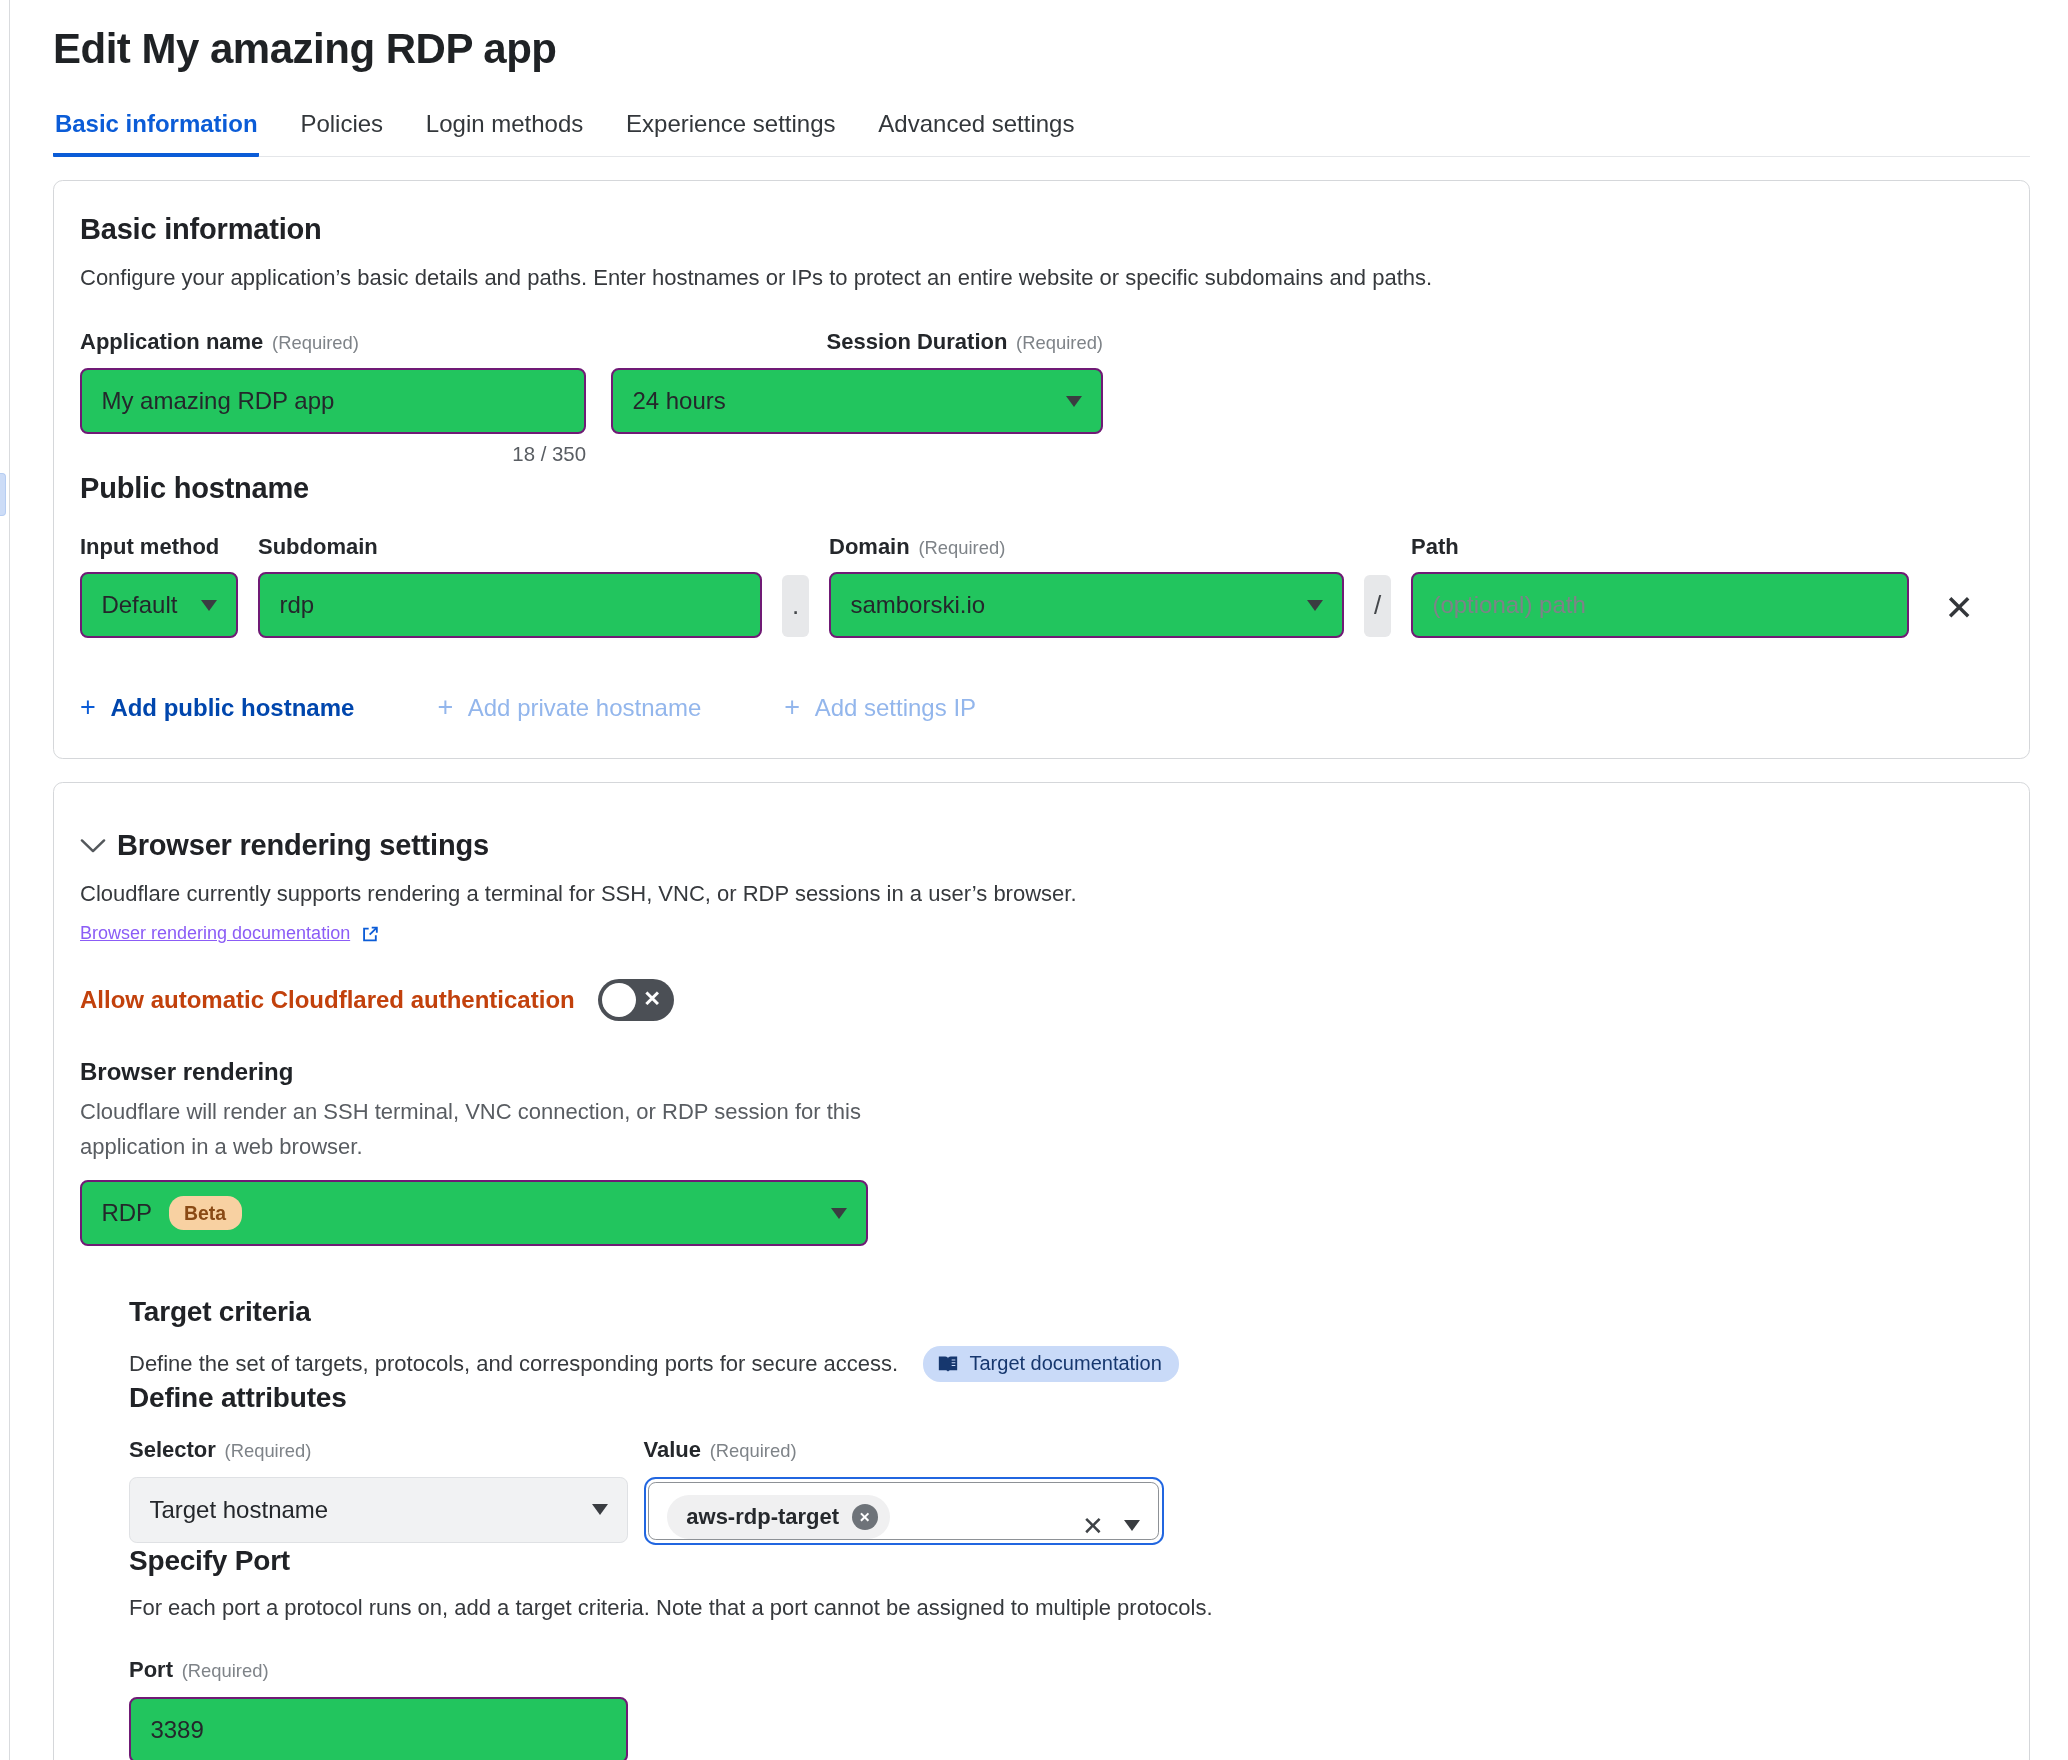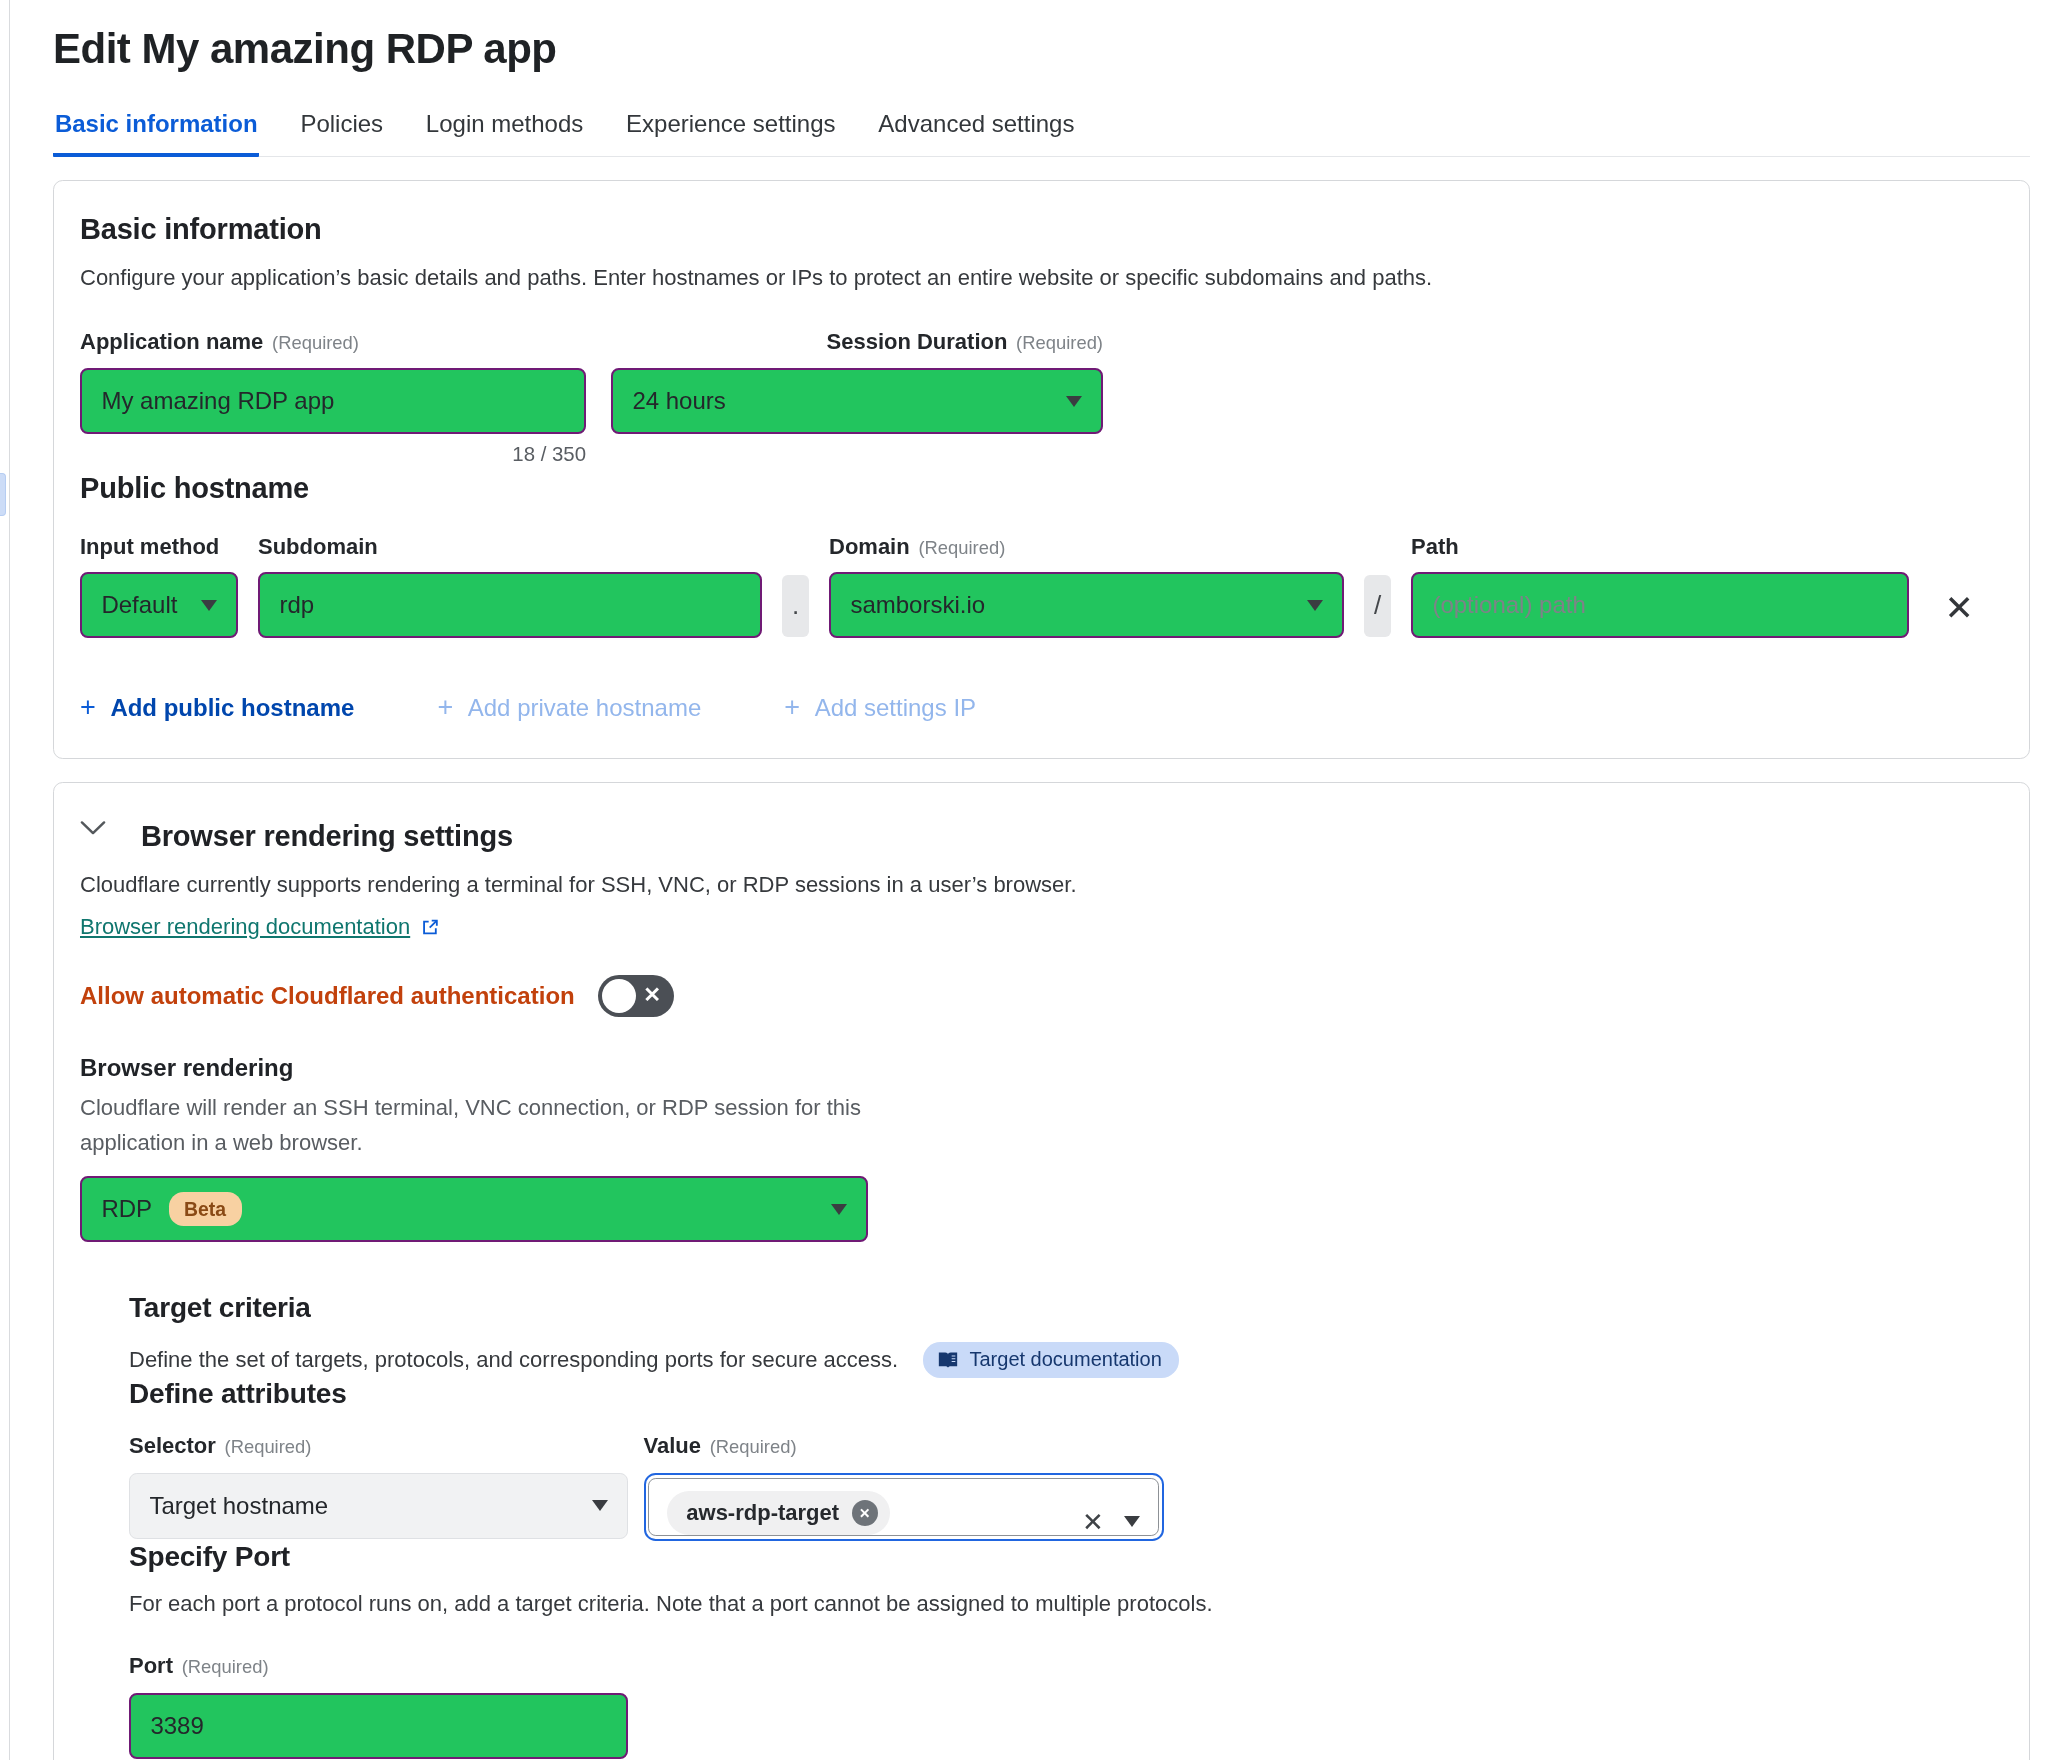--- a/index.html
+++ b/index.html
@@ -63,23 +63,23 @@
   .row-close { font-size: 35px; font-weight: 300; color: #33363a; margin: 0 0 13.6px 15.5px; cursor: pointer; line-height: 1; }
 
   .add-links { display: flex; gap: 83px; margin-top: 54px; font-size: 24px; align-items: center; }
   .add-link { display: flex; align-items: center; gap: 14.6px; cursor: pointer; }
   .add-link .plus { font-size: 27px; font-weight: 400; }
   .add-link.primary { color: #0046ad; font-weight: 700; }
   .add-link.primary .plus { color: #0b5cd7; font-weight: 400; }
   .add-link.disabled { color: #93b6ec; font-weight: 400; }
 
   
-  .collapse-row { display: flex; align-items: flex-start; gap: 35px; margin-top: 10px; }
+  .collapse-row { display: flex; align-items: center; gap: 11px; margin-top: 19px; }
   .doc-link-row { display: inline-flex; align-items: center; gap: 9.7px; margin-top: 13.6px; cursor: pointer; }
-  .doc-link { font-size: 22px; color: #0f766e; text-decoration: underline; }
+  .doc-link { font-size: 18px; color: #8b5cf6; text-decoration: underline; }
 
   .toggle-row { display: flex; align-items: center; gap: 23px; margin-top: 35px; }
   .toggle-label { font-size: 24px; font-weight: 700; color: #c2410c; }
   .toggle { width: 76px; height: 42px; border-radius: 21.3px; background: #4b4f55; position: relative; cursor: pointer; flex: none; }
   .toggle .knob { position: absolute; left: 3.9px; top: 3.9px; width: 34px; height: 34px; border-radius: 50%; background: #fff; }
   .toggle .x { position: absolute; right: 12.6px; top: 50%; transform: translateY(-52%); color: #fff; font-size: 21.3px; font-weight: 700; }
 
   .br-label { margin-top: 37px; font-size: 24px; font-weight: 700; color: #202327; }
   .br-desc { font-size: 22px; color: #595d62; line-height: 1.6; margin-top: 7.8px; max-width: 781px; }
 

